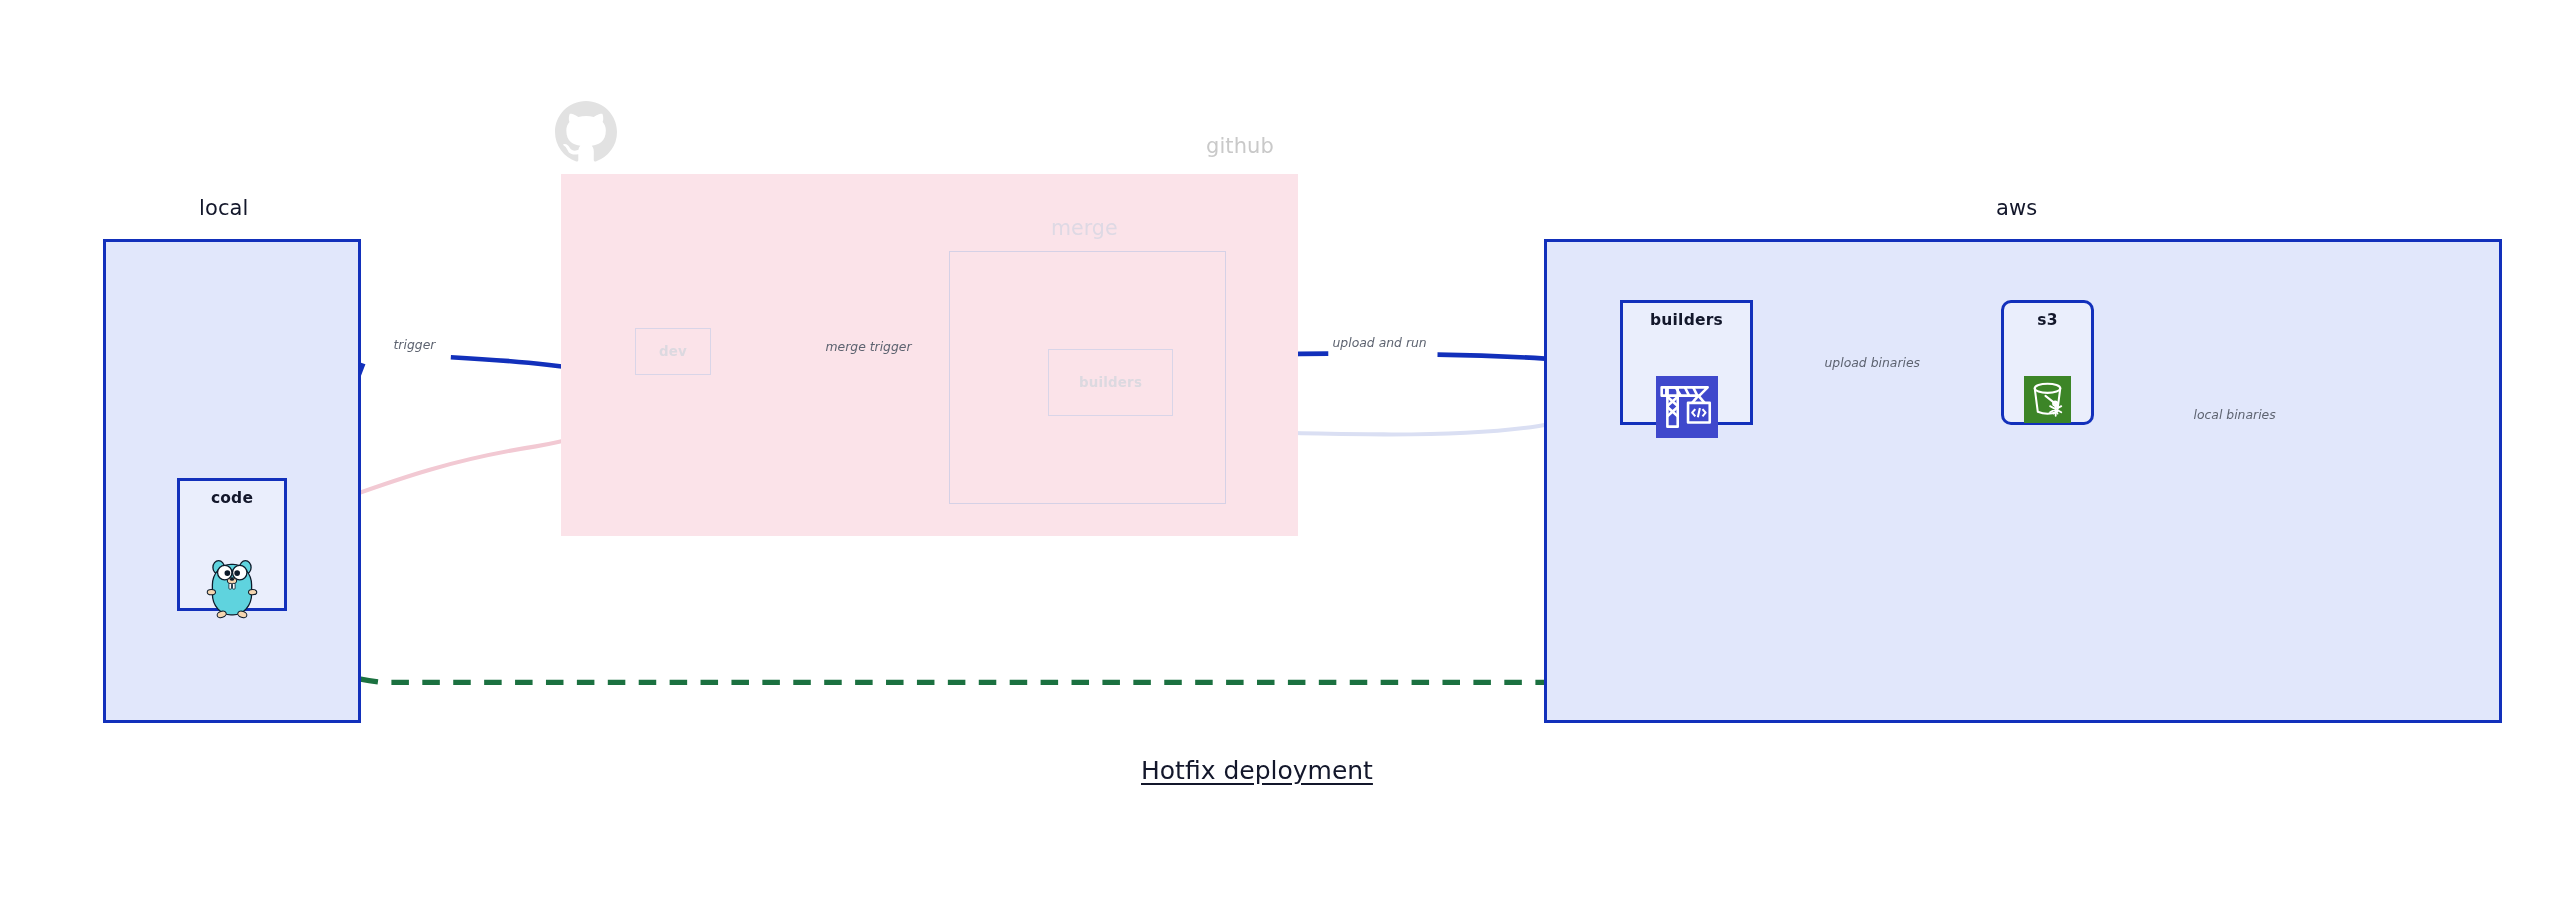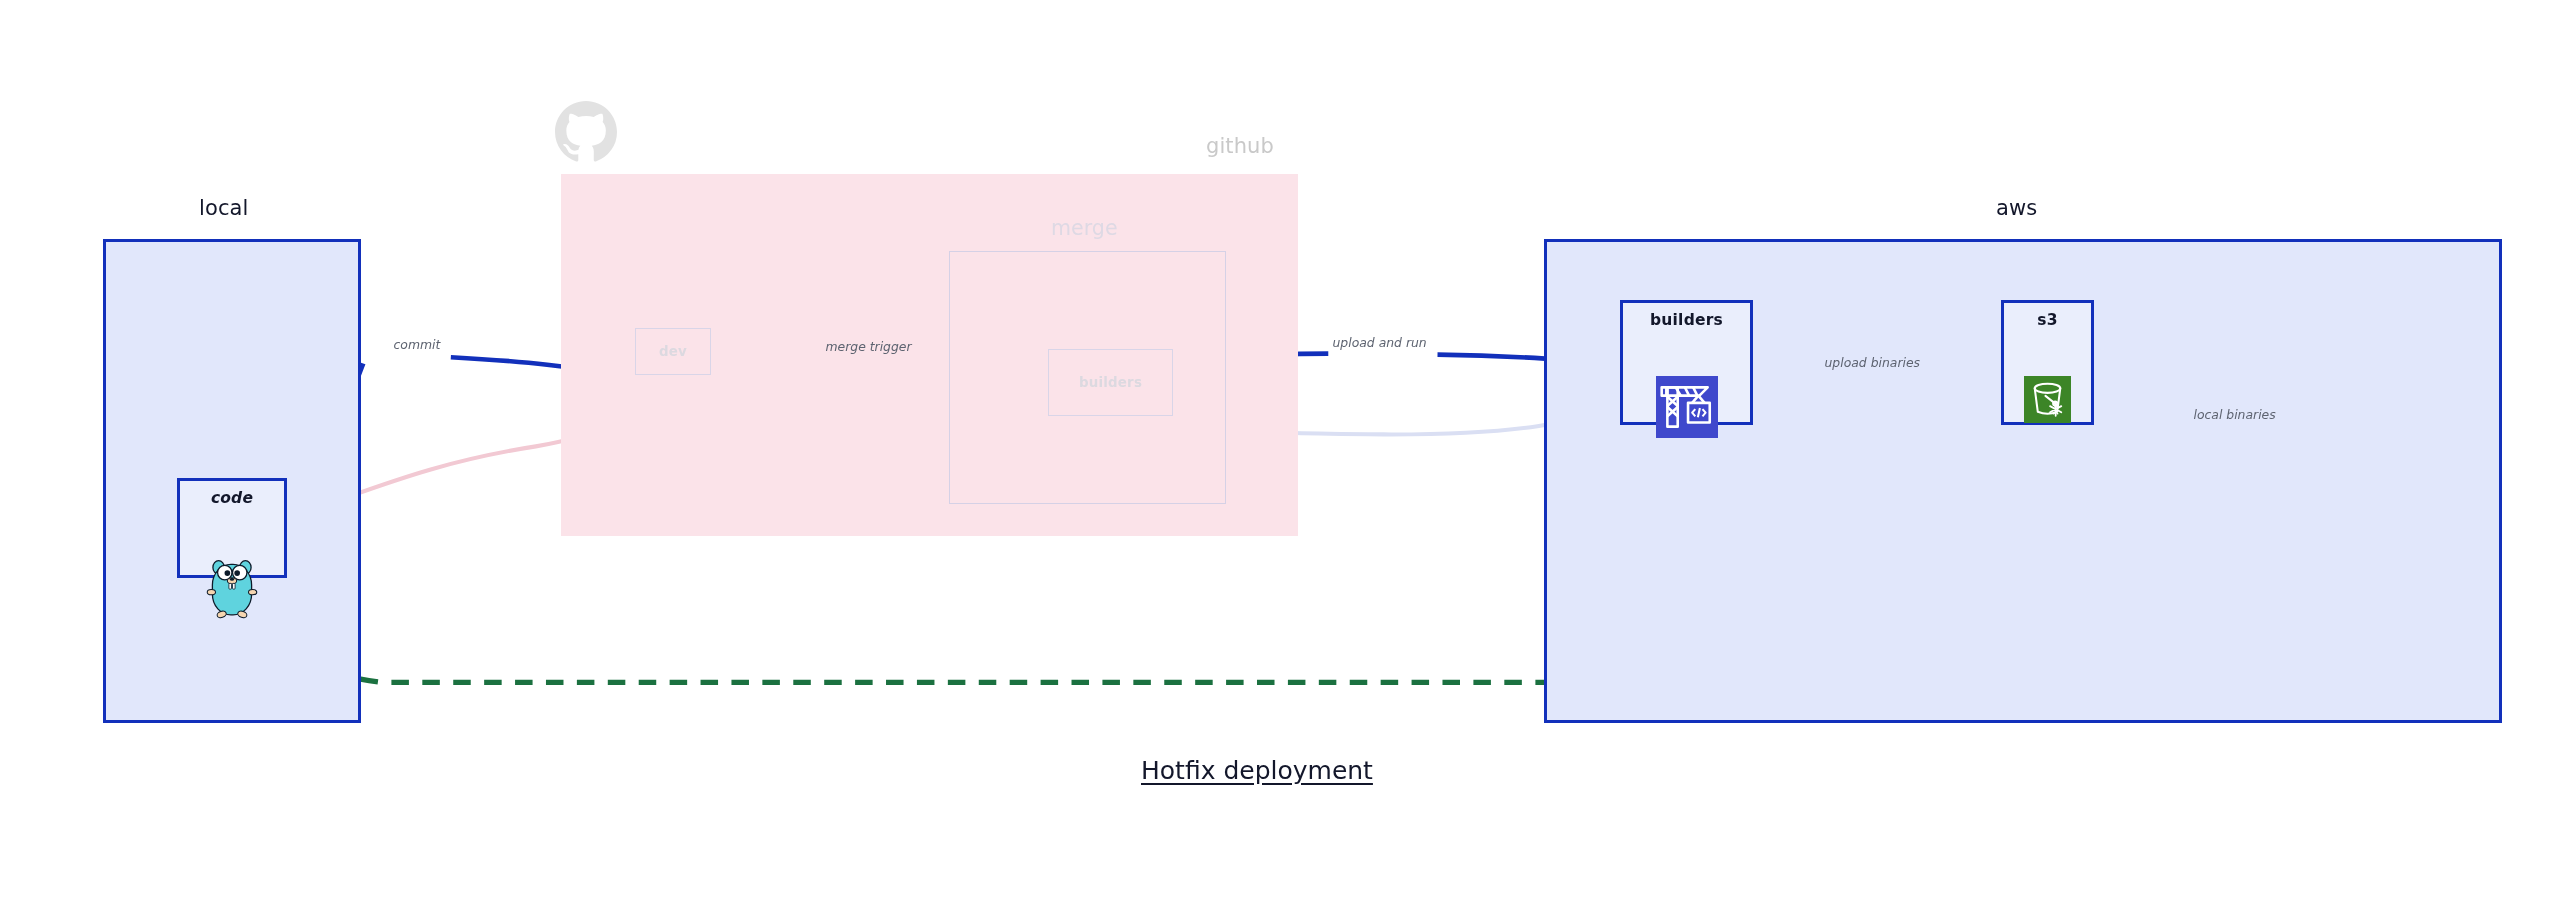--- a/index.html
+++ b/index.html
@@ -193,21 +193,21 @@
         1.07-.01 1.93-.01 2.2 0 .21.15.46.55.38A8.01 8.01 0 0 0 16 8c0-4.42-3.58-8-8-8z"></path>
     </svg>
   </div>
 
   <div class="subgroup" style="left:949px; top:251px; width:277px; height:253px;"></div>
   <div class="subgroup-label" style="left:1051px; top:216px;">merge</div>
 
   <div class="group aws" style="left:1544px; top:239px; width:958px; height:484px;"></div>
   <div class="group-label" style="left:1996px; top:196px;">aws</div>
 
-  <div class="node" style="left:177px; top:478px; width:110px; height:100px;font-style:italic;">
+  <div class="node" style="left:177px; top:478px; width:110px; height:133px;">
     <span class="node-title">code</span>
     <span class="node-icon">
       <svg width="54" height="65" viewBox="0 0 104 126">
 
         <ellipse cx="26" cy="26" rx="11" ry="13" fill="#5fd3de" stroke="#0d1b2a" stroke-width="2.5"></ellipse>
         <ellipse cx="78" cy="26" rx="11" ry="13" fill="#5fd3de" stroke="#0d1b2a" stroke-width="2.5"></ellipse>
 
         <rect x="14" y="20" width="76" height="98" rx="36" ry="40" fill="#5fd3de" stroke="#0d1b2a" stroke-width="2.5"></rect>
 
         <ellipse cx="12" cy="74" rx="8" ry="5" fill="#f5d6b0" stroke="#0d1b2a" stroke-width="2"></ellipse>
@@ -256,40 +256,40 @@
 
           <path d="M82 38 L70 52 M82 38 L94 52"></path>
 
           <rect x="62" y="52" width="42" height="38"></rect>
           <path d="M76 64 L70 71 L76 78 M90 64 L96 71 L90 78 M85 62 L81 80" stroke-width="4"></path>
         </g>
       </svg>
     </span>
   </div>
 
-  <div class="node" style="left:2001px; top:300px; width:93px; height:125px;">
+  <div class="node" style="left:2001px; top:300px; width:93px; height:125px;border-radius:10px;">
     <span class="node-title">s3</span>
     <span class="node-icon">
       <svg width="47" height="47" viewBox="0 0 92 92">
         <rect x="0" y="0" width="92" height="92" fill="#3c8527"></rect>
         <g fill="none" stroke="#ffffff" stroke-width="4" stroke-linejoin="round" stroke-linecap="round">
           <ellipse cx="46" cy="24" rx="25" ry="9"></ellipse>
           <path d="M21 24 L27 70 Q46 78 65 70 L71 24"></path>
           <path d="M42 39 L60 53"></path>
           <circle cx="61" cy="54" r="4"></circle>
 
           <path d="M62 52 L62 78 M51 59 L73 71 M73 59 L51 71" stroke-width="3.5"></path>
           <path d="M58 56 L62 60 L66 56 M58 74 L62 70 L66 74" stroke-width="3"></path>
         </g>
       </svg>
     </span>
   </div>
 
 
-  <div class="edge-label" style="left:392px; top:337px;">commit</div>
+  <div class="edge-label" style="left:392px; top:337px;">trigger</div>
   <div class="edge-label on-pink" style="left:824px; top:339px;">merge trigger</div>
   <div class="edge-label" style="left:1331px; top:335px;">upload and run</div>
   <div class="edge-label on-blue" style="left:1823px; top:355px;">upload binaries</div>
   <div class="edge-label on-blue" style="left:2192px; top:407px;">local binaries</div>
 
   <div class="diagram-title" style="left:1141px; top:756px;">Hotfix deployment</div>
 
 </div>
 
 

